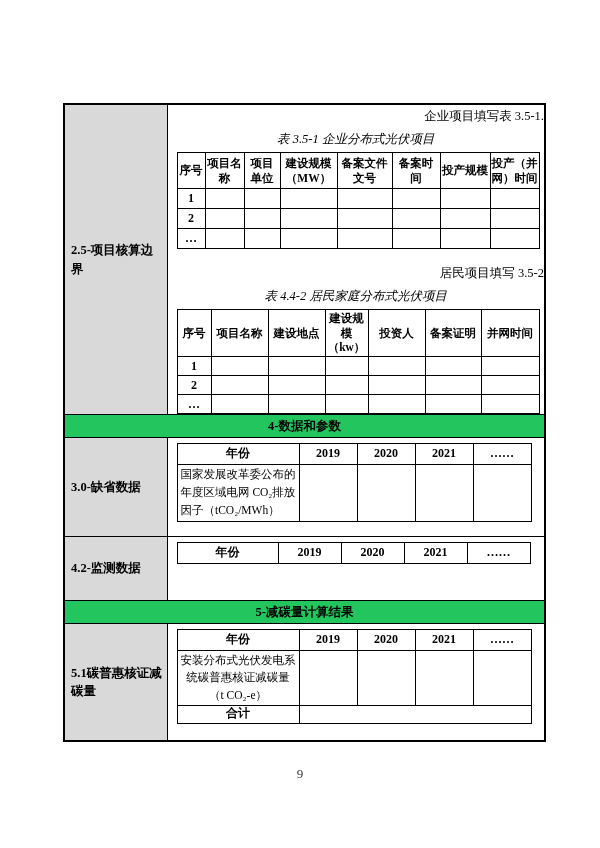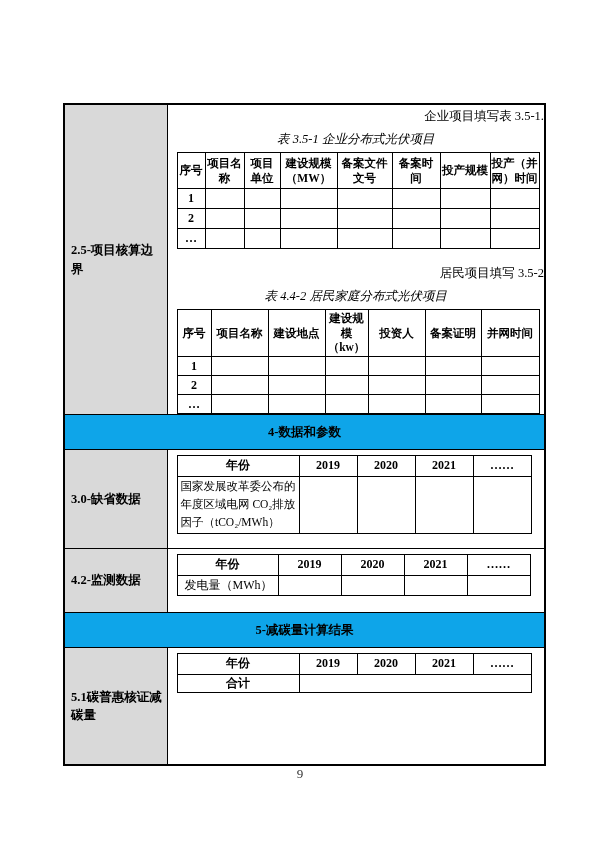--- a/index.html
+++ b/index.html
@@ -21,26 +21,26 @@
 
   td.label-cell{
     background:#d9d9d9;
     font-weight:bold;
     font-size:12.5px;
     padding:2px 3px 2px 6px;
     vertical-align:middle;
     line-height:1.45;
   }
   td.sec{
-    background:#0ea5e9;
+    background:#22c55e;
     font-weight:bold;
     font-size:12.5px;
     text-align:center;
     height:18px;
-    padding:8px;
+    padding:2px;
   }
   td.content{background:#fff;vertical-align:top;padding:0;}
 
   .intro{margin:4px 0 0 10px;font-size:12.5px;line-height:15px;text-align:right;}
   .intro2{margin-top:17px;}
   .cap{margin-top:8px;text-align:center;font-size:12.5px;line-height:15px;font-style:italic;}
   .note{margin:3px 0 2px 8px;font-size:12.5px;line-height:15px;}
 
   table.t{
     border-collapse:collapse;
@@ -262,27 +262,20 @@
                 <col style="width:63px">
           </colgroup>
           <tbody>
           <tr class="yhdr">
             <th class="ylab">年份</th>
             <th class="yr">2019</th>
             <th class="yr">2020</th>
             <th class="yr">2021</th>
             <th class="yr">……</th>
           </tr>
-          <tr class="dat">
-            <td class="plab">发电量（MWh）</td>
-            <td></td>
-                  <td></td>
-            <td></td>
-                  <td></td>
-          </tr>
           </tbody>
         </table>
       </td>
     </tr>
 
     <tr>
       <td class="sec" colspan="2">5-减碳量计算结果</td>
     </tr>
 
     <tr style="height:117px;">
@@ -297,20 +290,27 @@
                 <col style="width:58px">
           </colgroup>
           <tbody>
           <tr class="yhdr">
             <th class="ylab">年份</th>
             <th class="yr">2019</th>
             <th class="yr">2020</th>
             <th class="yr">2021</th>
             <th class="yr">……</th>
           </tr>
+          <tr class="dat">
+            <td class="plab">安装分布式光伏发电系统碳普惠核证减碳量（t CO₂-e）</td>
+            <td></td>
+                  <td></td>
+            <td></td>
+                  <td></td>
+          </tr>
           <tr class="tot">
             <th class="ylab">合计</th>
             <td colspan="4"></td>
           </tr>
           </tbody>
         </table>
       </td>
     </tr>
 
     </tbody>

